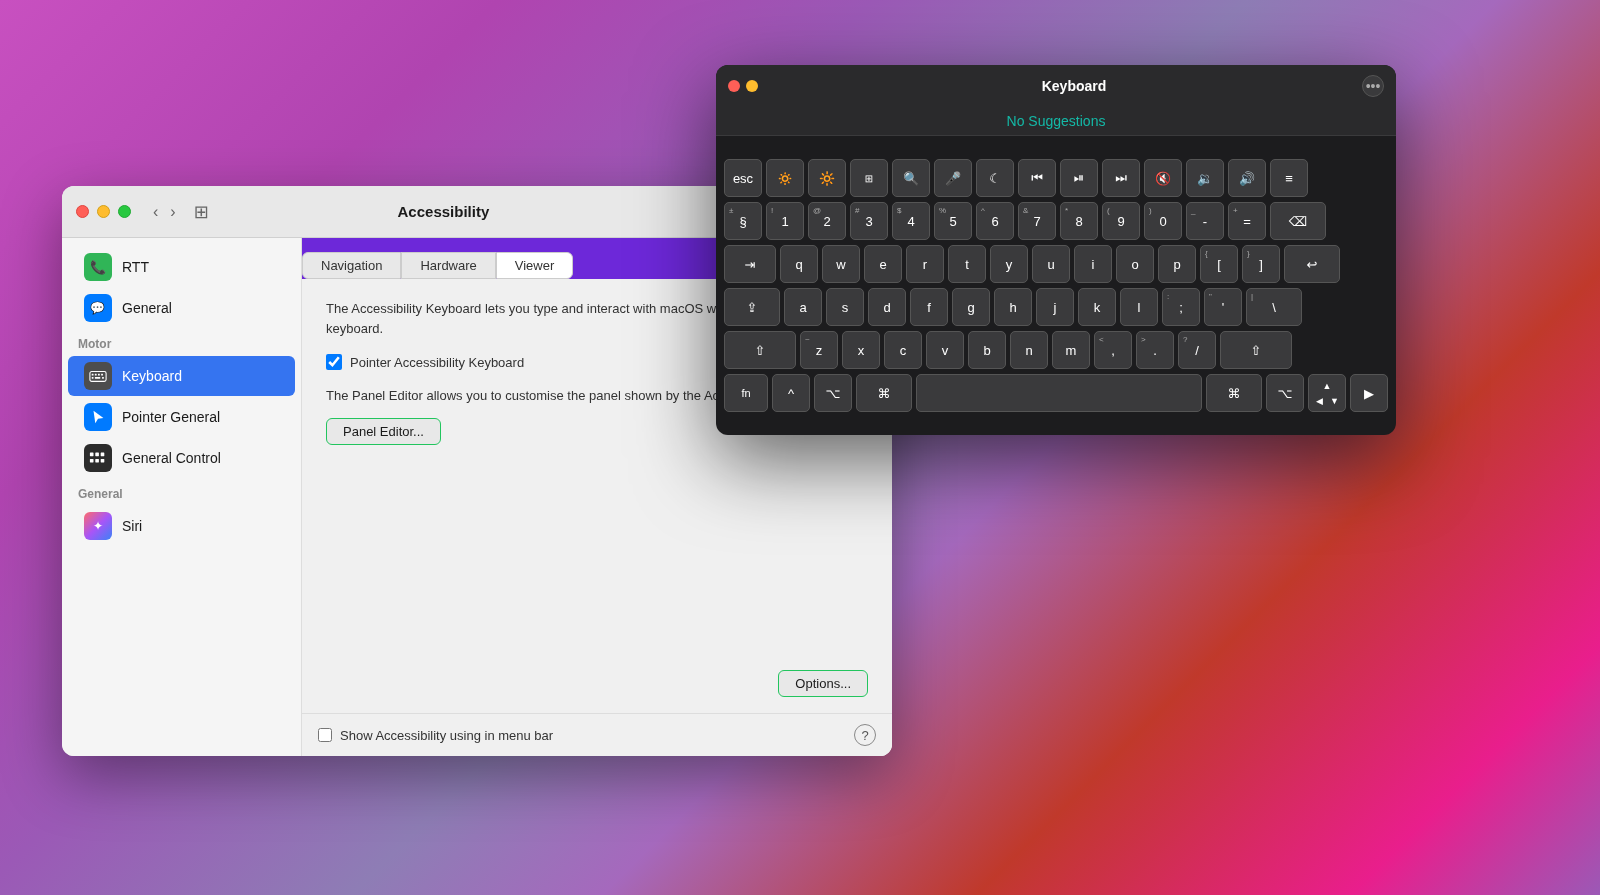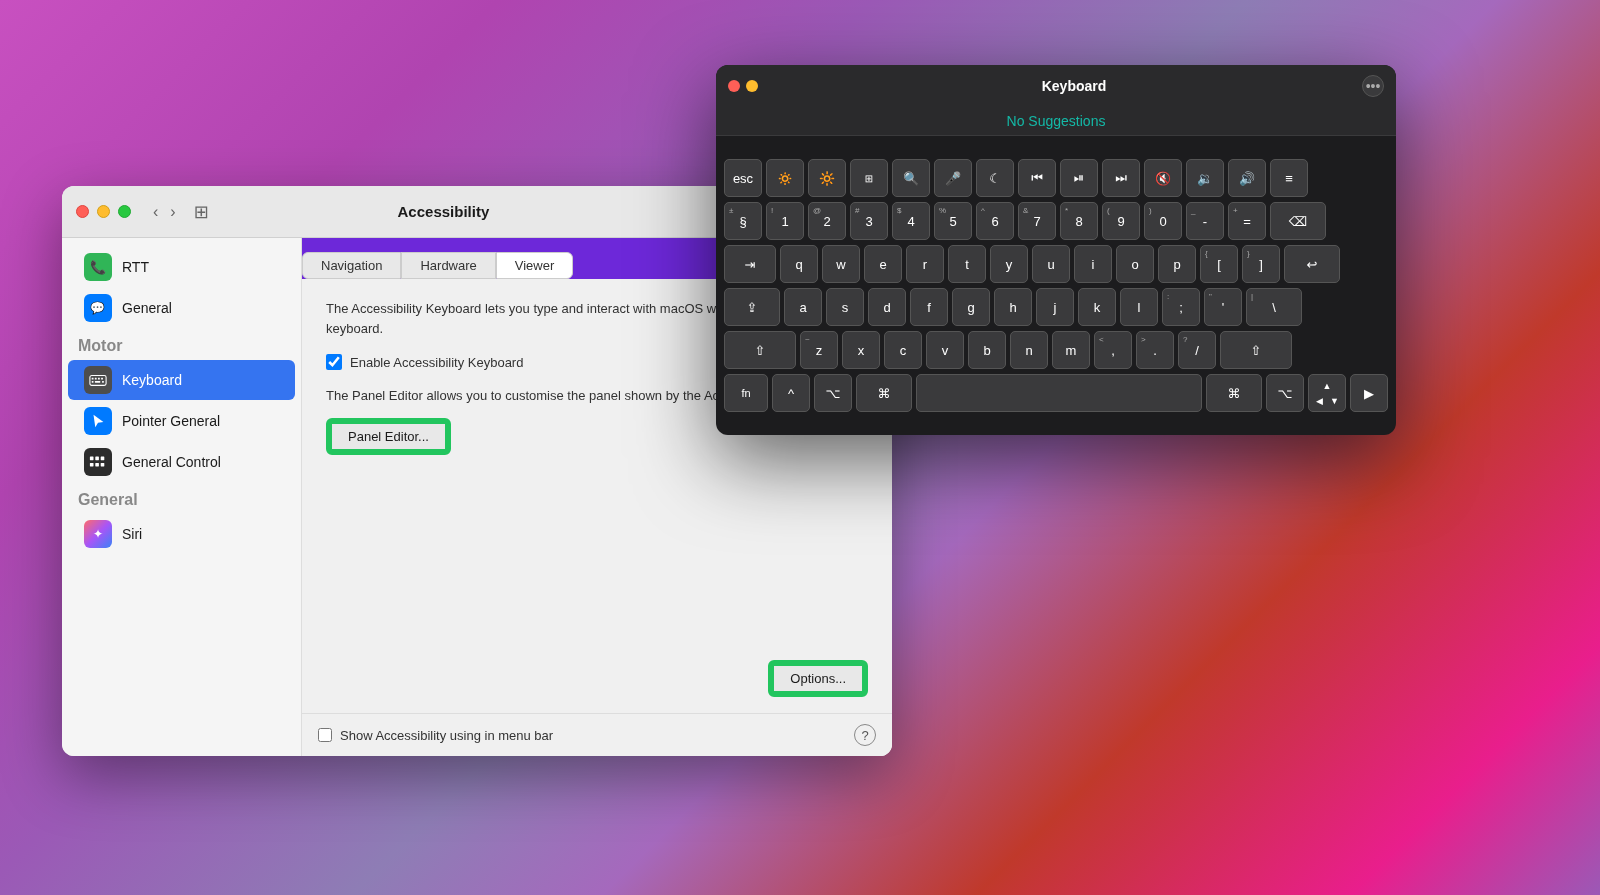--- a/index.html
+++ b/index.html
@@ -111,21 +111,21 @@
     .sidebar {
       width: 240px;
       background: #f5f5f5;
       border-right: 1px solid #ddd;
       overflow-y: auto;
       padding: 8px 0;
       flex-shrink: 0;
     }
 
     .sidebar-section-label {
-      font-size: 16px;
+      font-size: 12px;
       color: #888;
       font-weight: 600;
       padding: 8px 16px 4px 16px;
       text-transform: none;
     }
 
     .sidebar-item {
       display: flex;
       align-items: center;
       padding: 6px 16px;
@@ -238,21 +238,21 @@
 
     .panel-desc {
       font-size: 13px;
       color: #333;
       line-height: 1.5;
       margin-bottom: 12px;
     }
 
     .action-btn {
       background: #e8e8e8;
-      border: 6px solid #22c55e;
+      border: 1px solid #22c55e;
       border-radius: 6px;
       padding: 5px 16px;
       font-size: 13px;
       cursor: pointer;
       color: #1a1a1a;
     }
 
     .bottom-bar {
       display: flex;
       align-items: center;
@@ -505,21 +505,21 @@
     <div class="main-content">
       <div class="tab-bar">
         <button class="tab-btn">Navigation</button>
         <button class="tab-btn">Hardware</button>
         <button class="tab-btn active">Viewer</button>
       </div>
       <div class="content-area">
         <p class="content-desc">The Accessibility Keyboard lets you type and interact with macOS without using a hardware keyboard.</p>
         <div class="checkbox-row">
           <input type="checkbox" checked="" style="">
-          <label class="checkbox-label">Enable Accessibility Keyboard</label>
+          <label class="checkbox-label">Pointer Accessibility Keyboard</label>
         </div>
         <p class="panel-desc">The Panel Editor allows you to customise the panel shown by the Accessibility Keyboard.</p>
         <button class="action-btn">Panel Editor...</button>
       </div>
       <div style="display:flex;justify-content:flex-end;padding:0 24px 16px 24px;">
         <button class="action-btn">Options...</button>
       </div>
       <div class="bottom-bar">
         <div class="show-status-row">
           <input type="checkbox" class="show-status-checkbox" style="">

